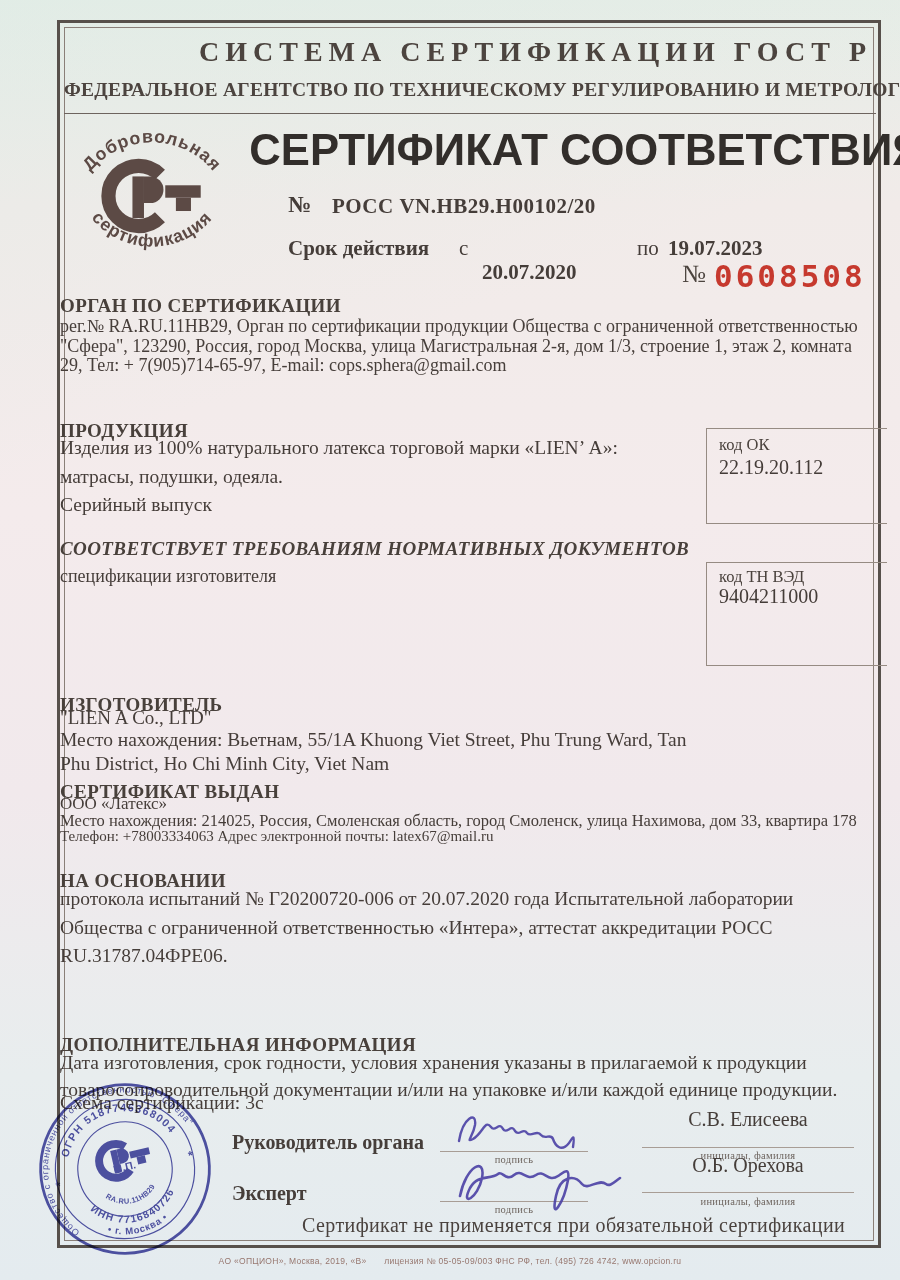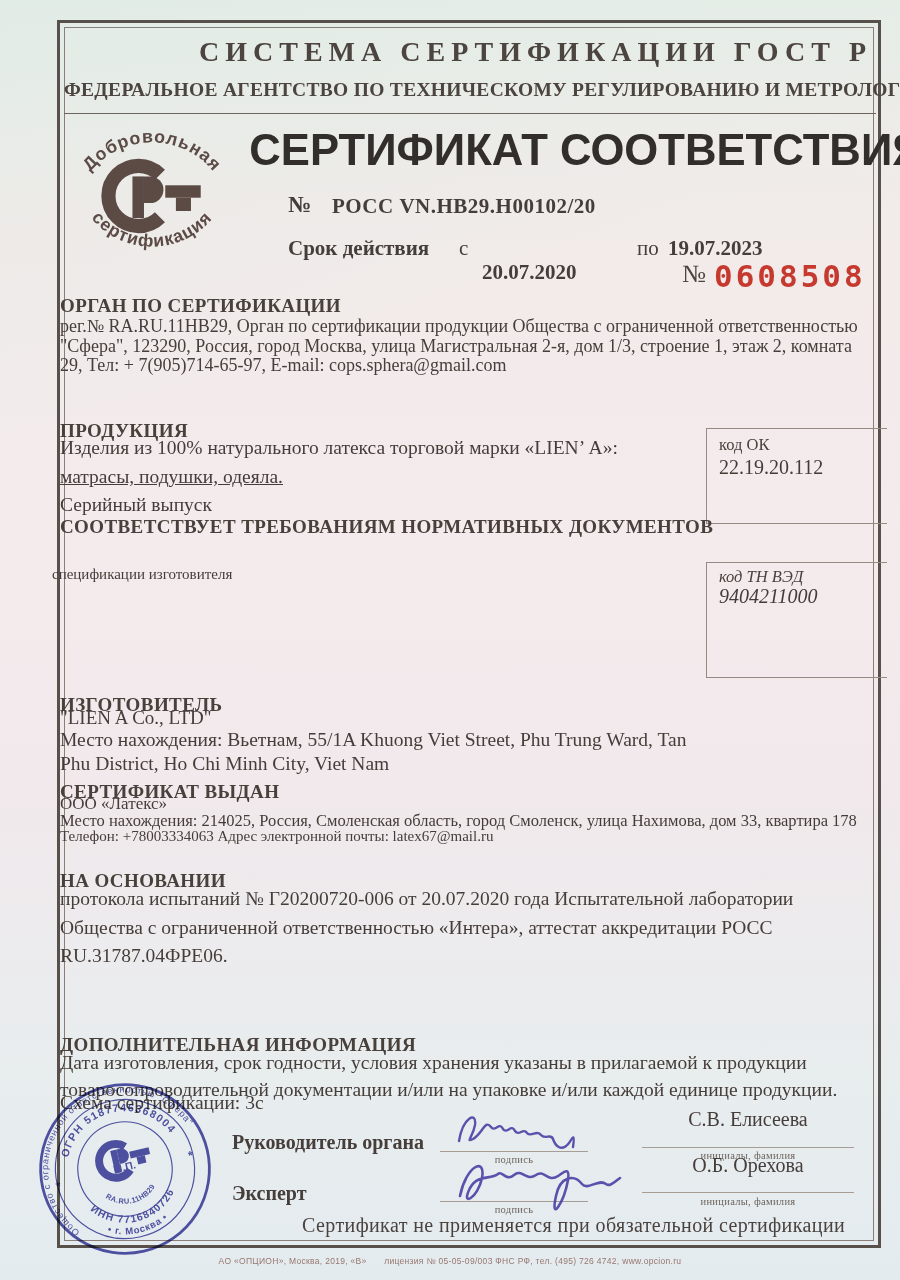--- a/index.html
+++ b/index.html
@@ -31,29 +31,29 @@
   .v-to{left:668px; font-weight:bold;}
   .formno-label{left:682px; top:260px; font-size:25px; color:#4c443f;}
   .formno-value{left:714px; top:258px; font-family:"DejaVu Sans Mono", monospace; font-weight:bold; font-size:31px; letter-spacing:3px; color:#c6392e;}
   
   .h{font-weight:bold; font-size:19px; color:#48403b; letter-spacing:.4px; white-space:nowrap;}
   .body-text{font-size:17.5px; line-height:19px; color:#463e3a;}
   .org-h{left:60px; top:295px;}
   .org-b{left:60px; top:317px; width:800px; font-size:18px; line-height:19.5px;}
   .prod-h{left:60px; top:420px;}
   .prod-l1{left:60px; top:437px; font-size:19.5px;}
-  .prod-l2{left:60px; top:466px; font-size:19.5px;text-decoration:underline;}
+  .prod-l2{left:60px; top:466px; font-size:19.5px;}
   .prod-l3{left:60px; top:494px; font-size:19.5px;}
   .codebox{left:688px; width:181px; border:1px solid #968b83; border-right:none; box-sizing:border-box;margin-left:18px;}
   .ok-box{top:428px; height:96px;}
-  .tnved-box{top:562px; height:116px;font-style:italic;}
+  .tnved-box{top:562px; height:104px;}
   .code-label{margin:6px 0 0 12px; font-size:16.5px; color:#4a423d;}
   .code-value{margin:1px 0 0 12px; font-size:20px; color:#443c38;}
-  .conf-h{left:60px; top:516px;}
-  .conf-b{left:52px; top:566px; font-size:15px;}
+  .conf-h{left:60px; top:538px;font-style:italic;}
+  .conf-b{left:60px; top:566px; font-size:18px;}
   .man-h{left:60px; top:694px;}
   .man-name{left:60px; top:707px; font-size:19px;}
   .man-addr{left:60px; top:728px; width:652px; font-size:19.5px; line-height:24px;}
   .iss-h{left:60px; top:781px;}
   .iss-name{left:60px; top:794px; font-size:17px;}
   .iss-addr{left:60px; top:811px; width:652px; font-size:16.5px; white-space:nowrap;}
   .iss-tel{left:60px; top:828px; width:896px; font-size:15px;}
   .basis-h{left:60px; top:870px;}
   .basis-b{left:60px; top:885px; width:795px; font-size:19.5px; line-height:28.5px;}
   .add-h{left:60px; top:1034px;}

